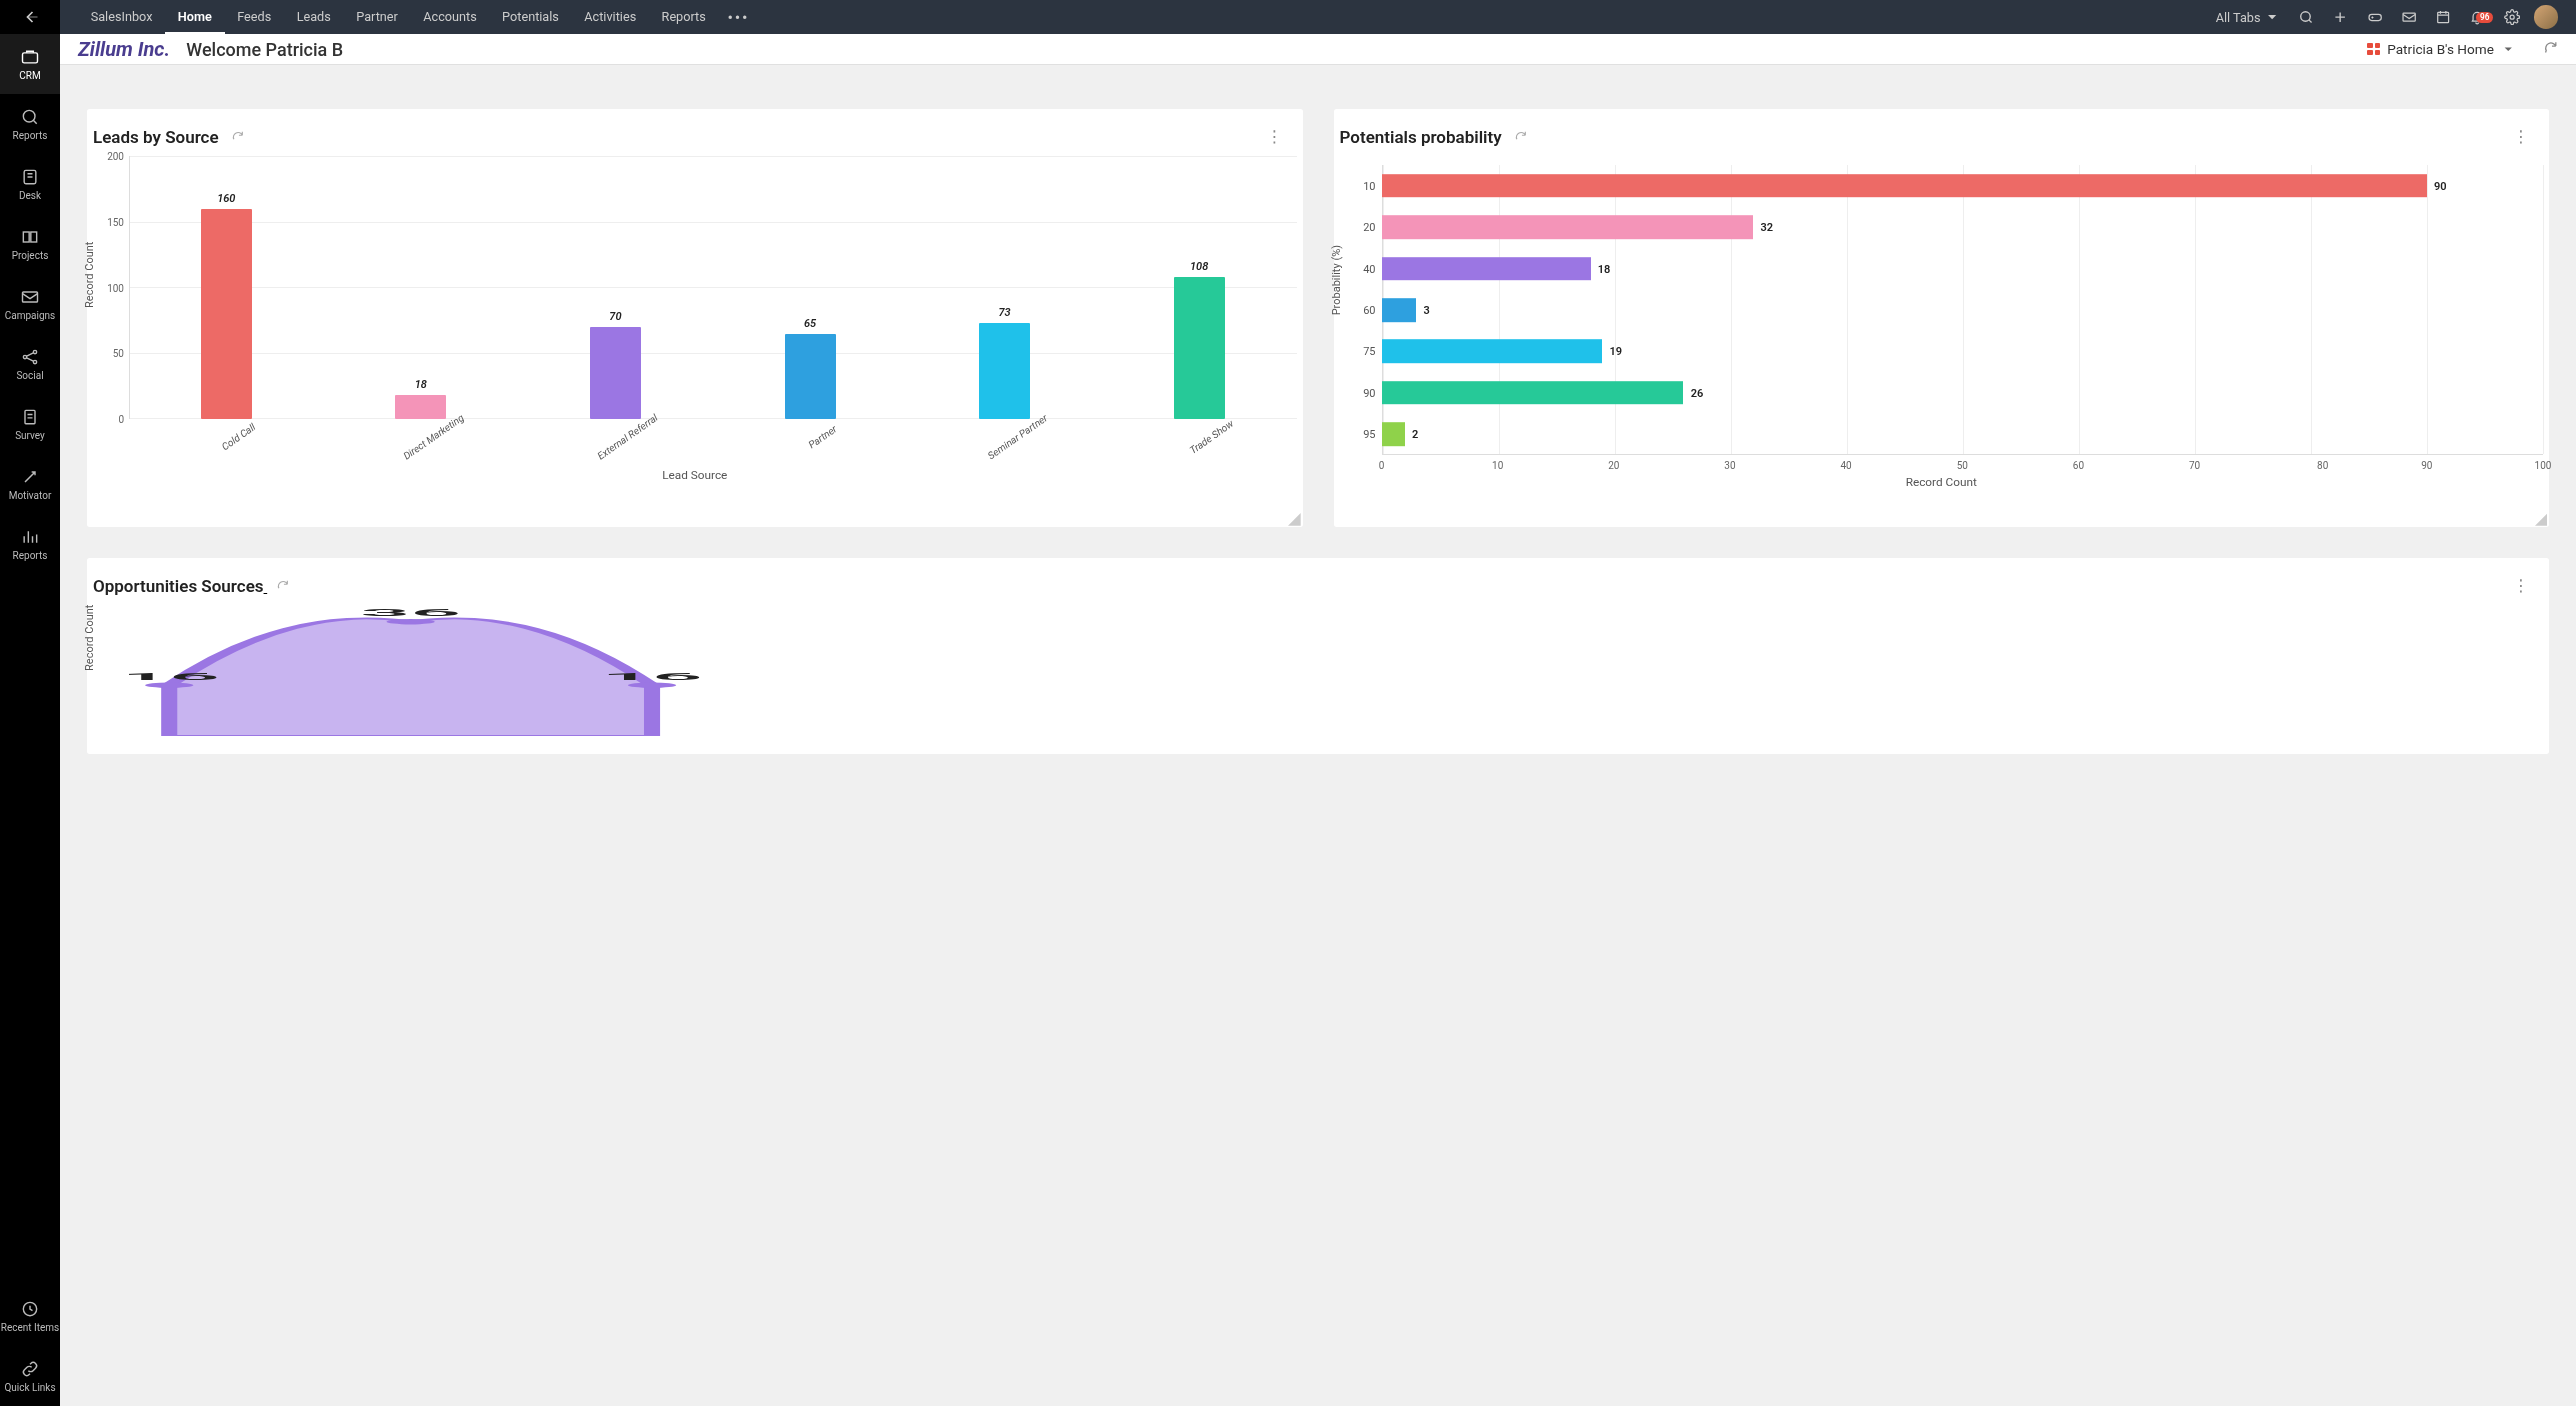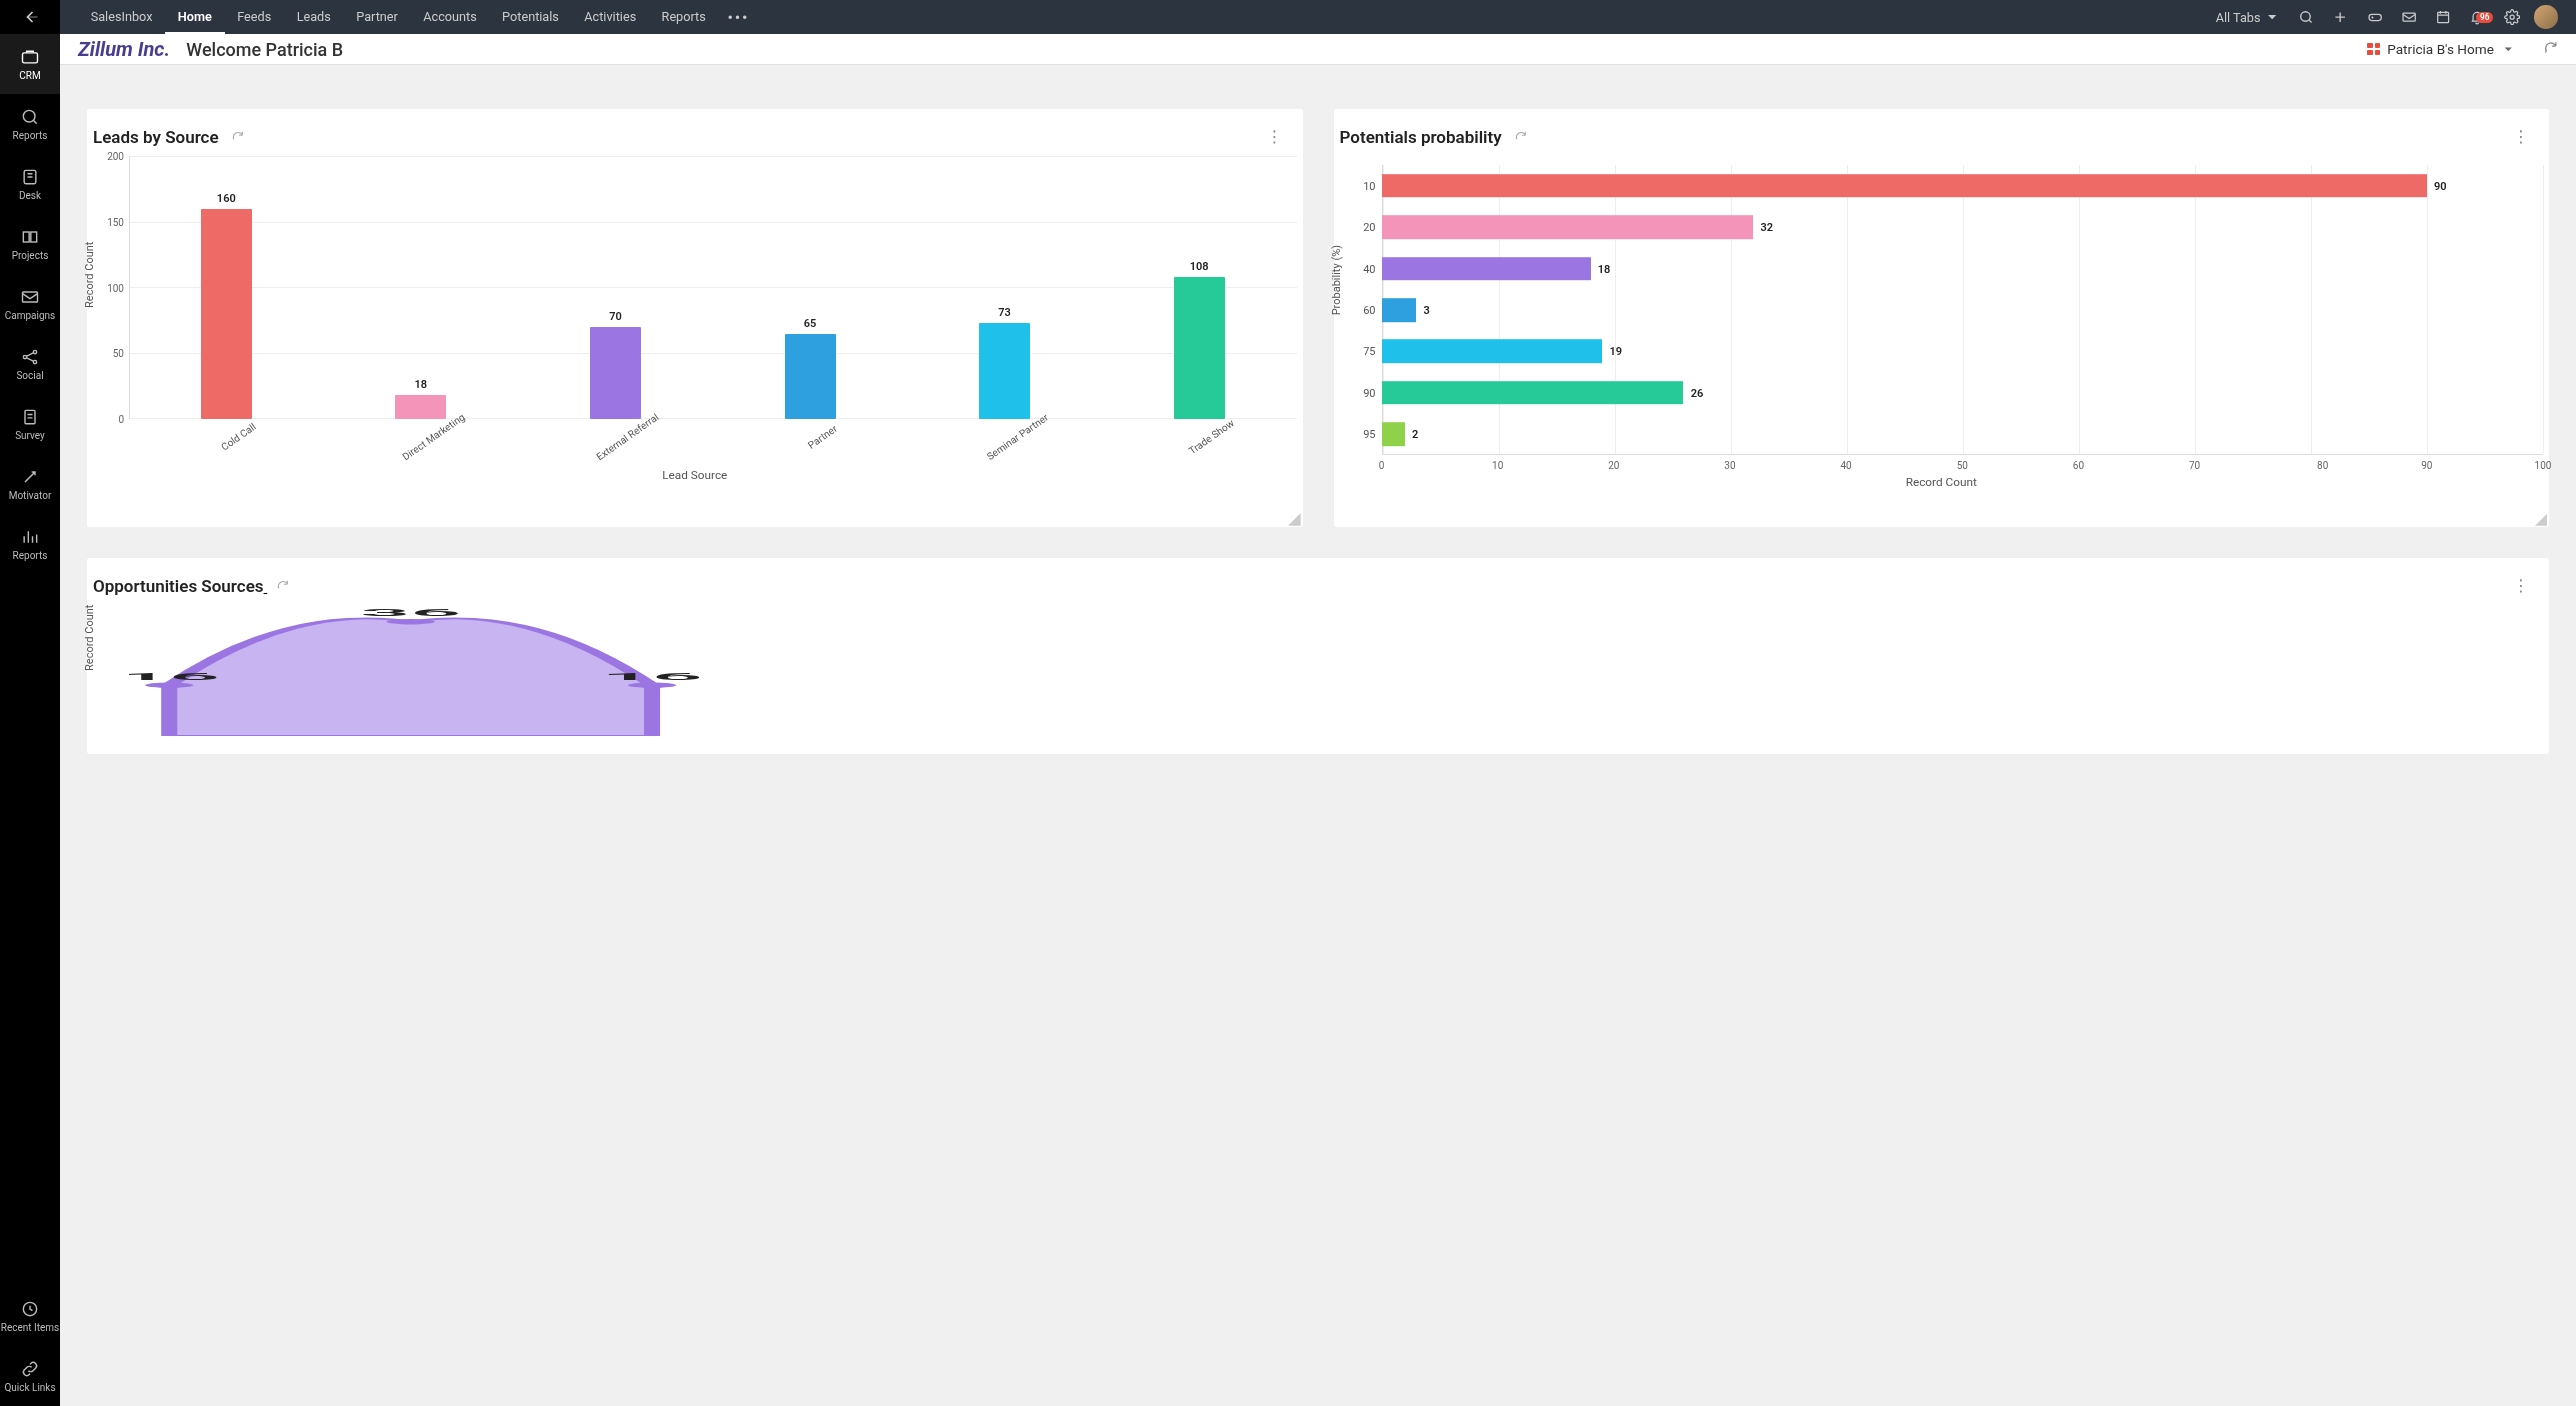--- a/index.html
+++ b/index.html
@@ -50,21 +50,21 @@
 
 .chart-area { position: relative; height: 344px; margin-top: 9px; }
 .vlabel { position: absolute; left: -3.6px; top: 50%; transform: rotate(-90deg) translateX(40%); transform-origin: left center; font-size: 11px; color: #555; white-space: nowrap; }
 .hlabel { text-align: center; font-size: 11.8px; color: #555; margin-top: 5.4px; }
 
 
 .vchart { position: relative; height: 263px; margin-left: 36px; margin-top: 9px; }
 .vchart .grid { position: absolute; inset: 0; border-left: 0.9px solid #ddd; border-bottom: 0.9px solid #ddd; }
 .vchart .gridline { position: absolute; left: 0; right: 0; border-top: 0.9px solid #eee; }
 .vchart .ytick { position: absolute; left: -32px; width: 27px; text-align: right; font-size: 10px; color: #666; transform: translateY(-50%); }
-.vchart .bars { position: absolute; inset: 0; display: flex; align-items: flex-end; }
+.vchart .bars { position: absolute; inset: 0; display: flex; align-items: flex-end; font-style: italic; }
 .vchart .barwrap { flex: 1; display: flex; flex-direction: column; align-items: center; position: relative; }
 .vchart .bar { width: 51px; border-radius: 0.9px; }
 .vchart .barval { font-size: 11px; font-weight: 600; color: #222; margin-bottom: 3.6px; }
 .vchart .barcat { position: absolute; top: 100%; left: 50%; font-size: 10px; color: #555; white-space: nowrap; transform: rotate(-35deg) translate(-50%, 16.3px); transform-origin: left top; }
 
 
 .hchart { position: relative; height: 290px; margin-left: 42px; margin-top: 18px; }
 .hchart .grid { position: absolute; inset: 0; border-left: 0.9px solid #ddd; border-bottom: 0.9px solid #ddd; }
 .hchart .vgridline { position: absolute; top: 0; bottom: 0; border-left: 0.9px solid #eee; }
 .hchart .xtick { position: absolute; top: 100%; margin-top: 5.4px; font-size: 10px; color: #666; transform: translateX(-50%); }

